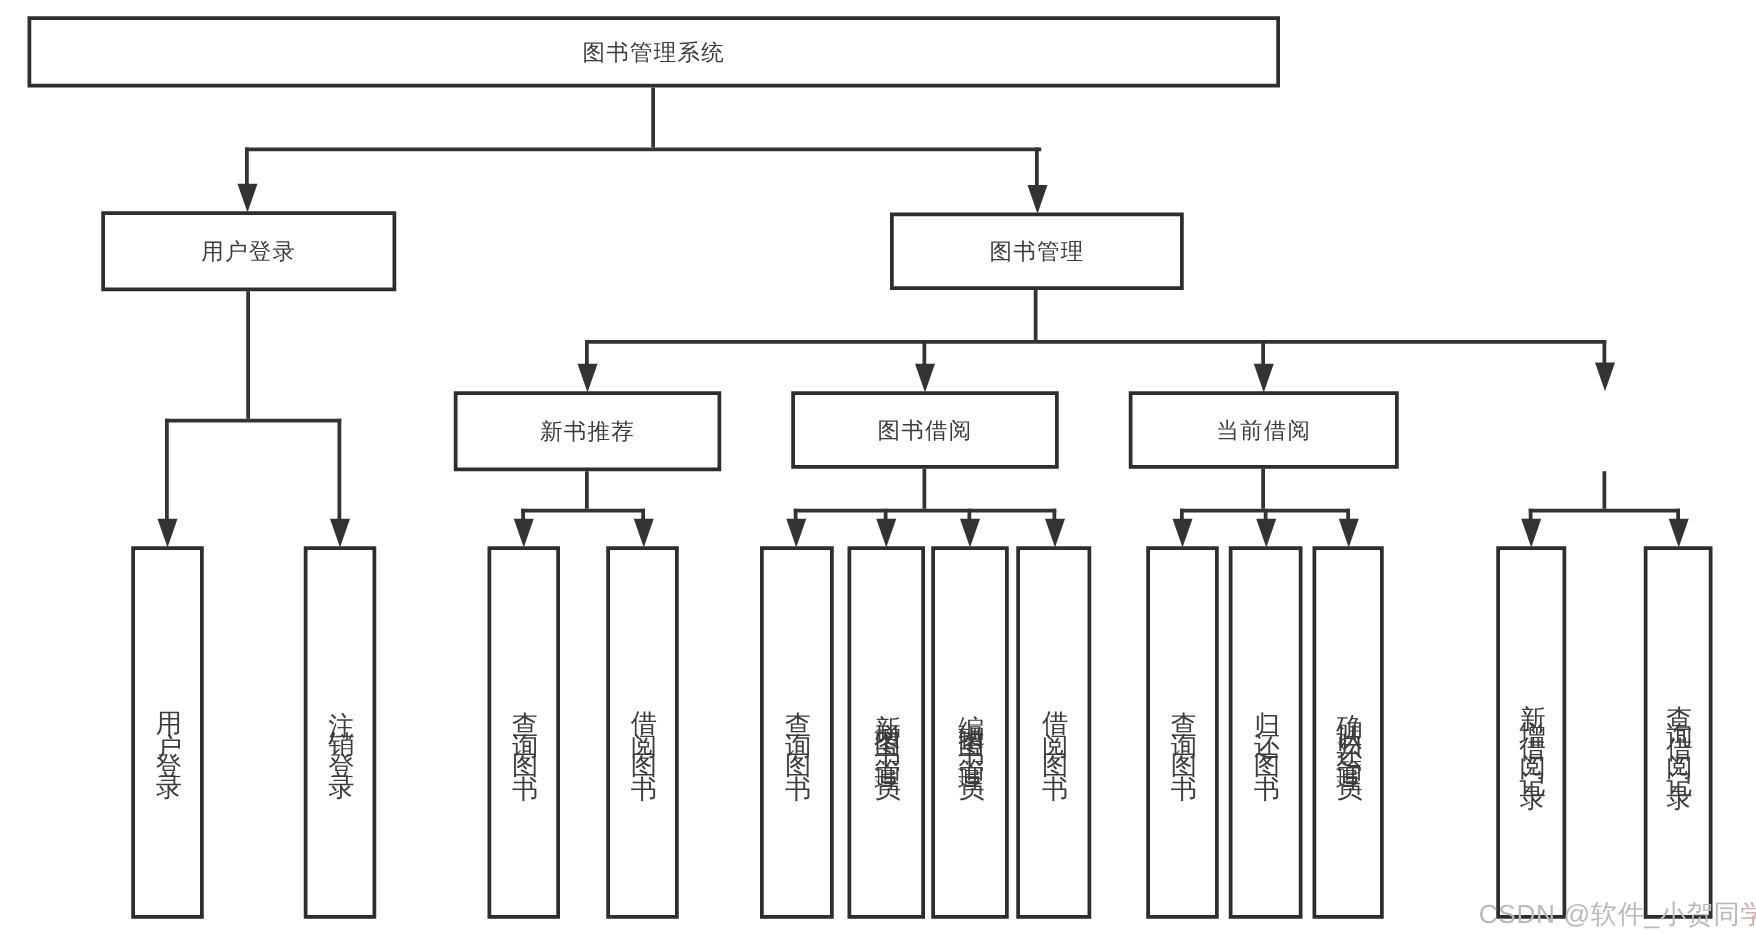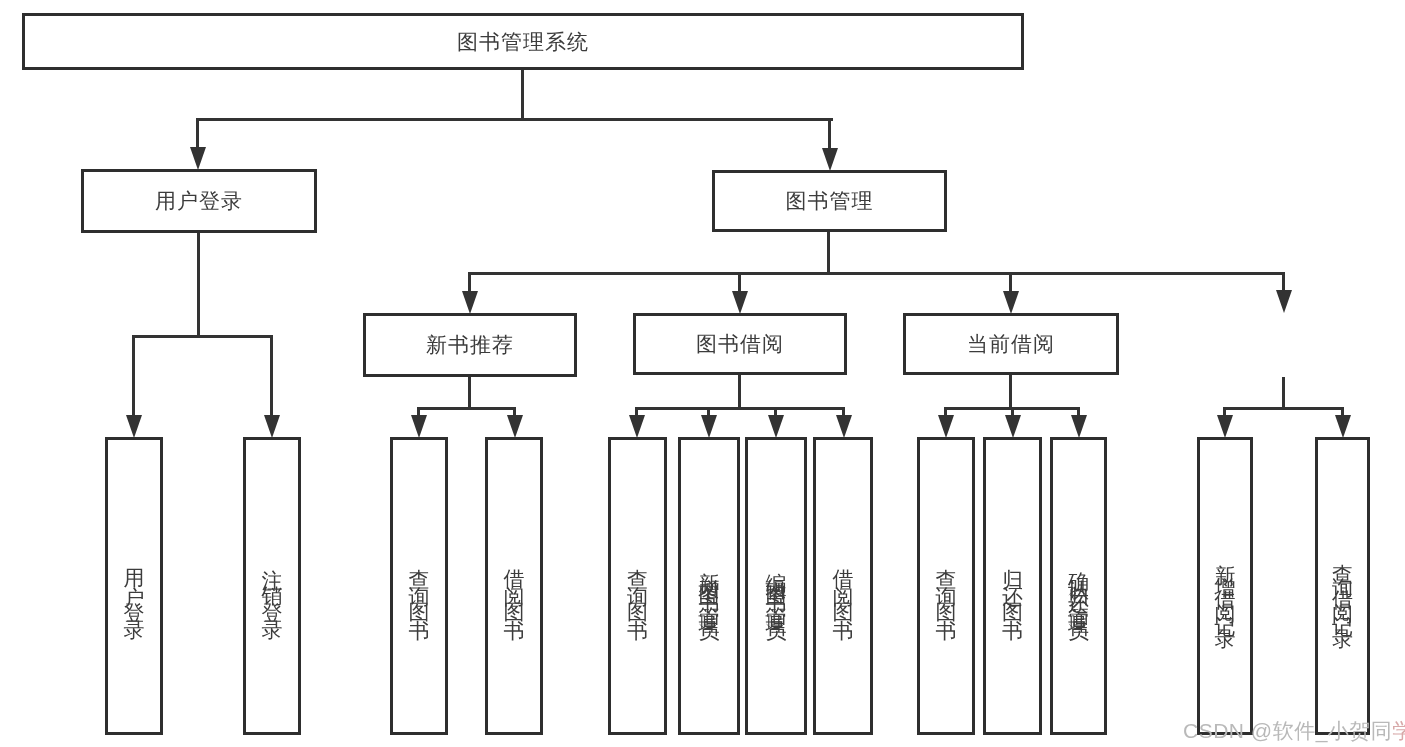--- a/index.html
+++ b/index.html
@@ -7,21 +7,21 @@
     position:relative; width:1405px; height:747px; background:#ffffff;
     font-family:"Liberation Sans", sans-serif; overflow:hidden;
   }
   
   .node {
     position:absolute; box-sizing:border-box;
     border:3px solid #2e2e2e; background:#ffffff;
     display:flex; align-items:center; justify-content:center;
     color:#3c3c3c;
   }
-  .h-label { font-size:21px; letter-spacing:1px; white-space:nowrap; }
+  .h-label { font-size:18px; letter-spacing:1px; white-space:nowrap; }
   .v-label {
     writing-mode:vertical-rl; text-orientation:mixed;
     font-size:21px; white-space:nowrap; color:#3c3c3c;
   }
   .sp4 { letter-spacing:17px; }
   .sp6 { letter-spacing:13px; }
   .sp9 { letter-spacing:7px; }
   
   .ln { position:absolute; background:#333333; }
   

